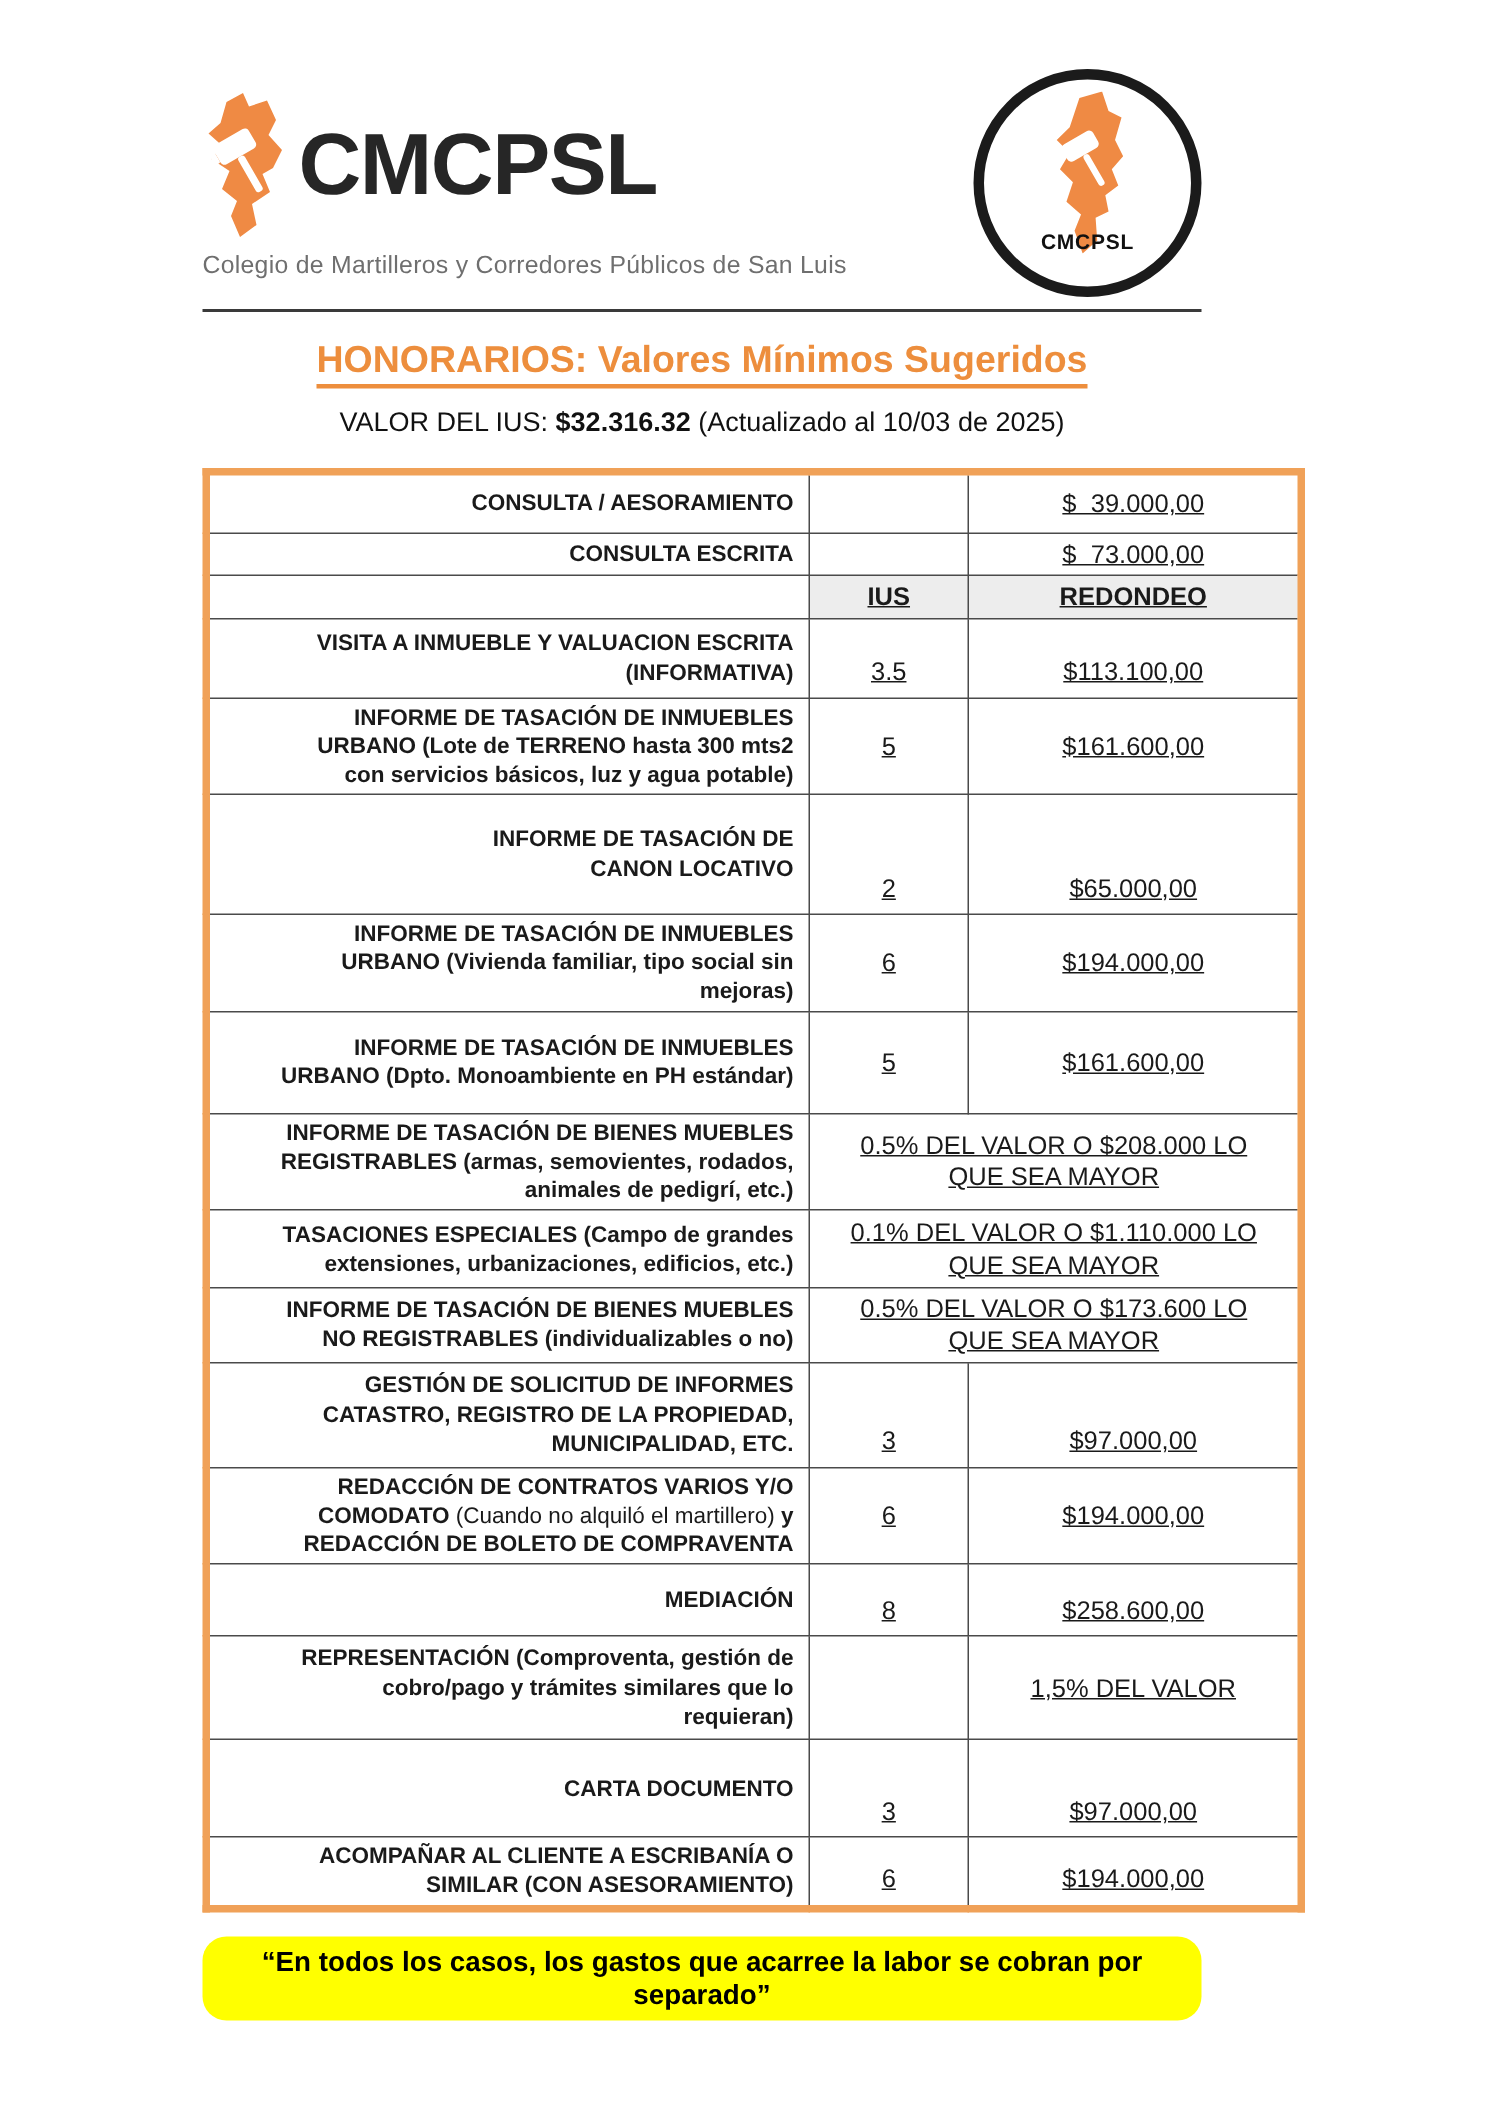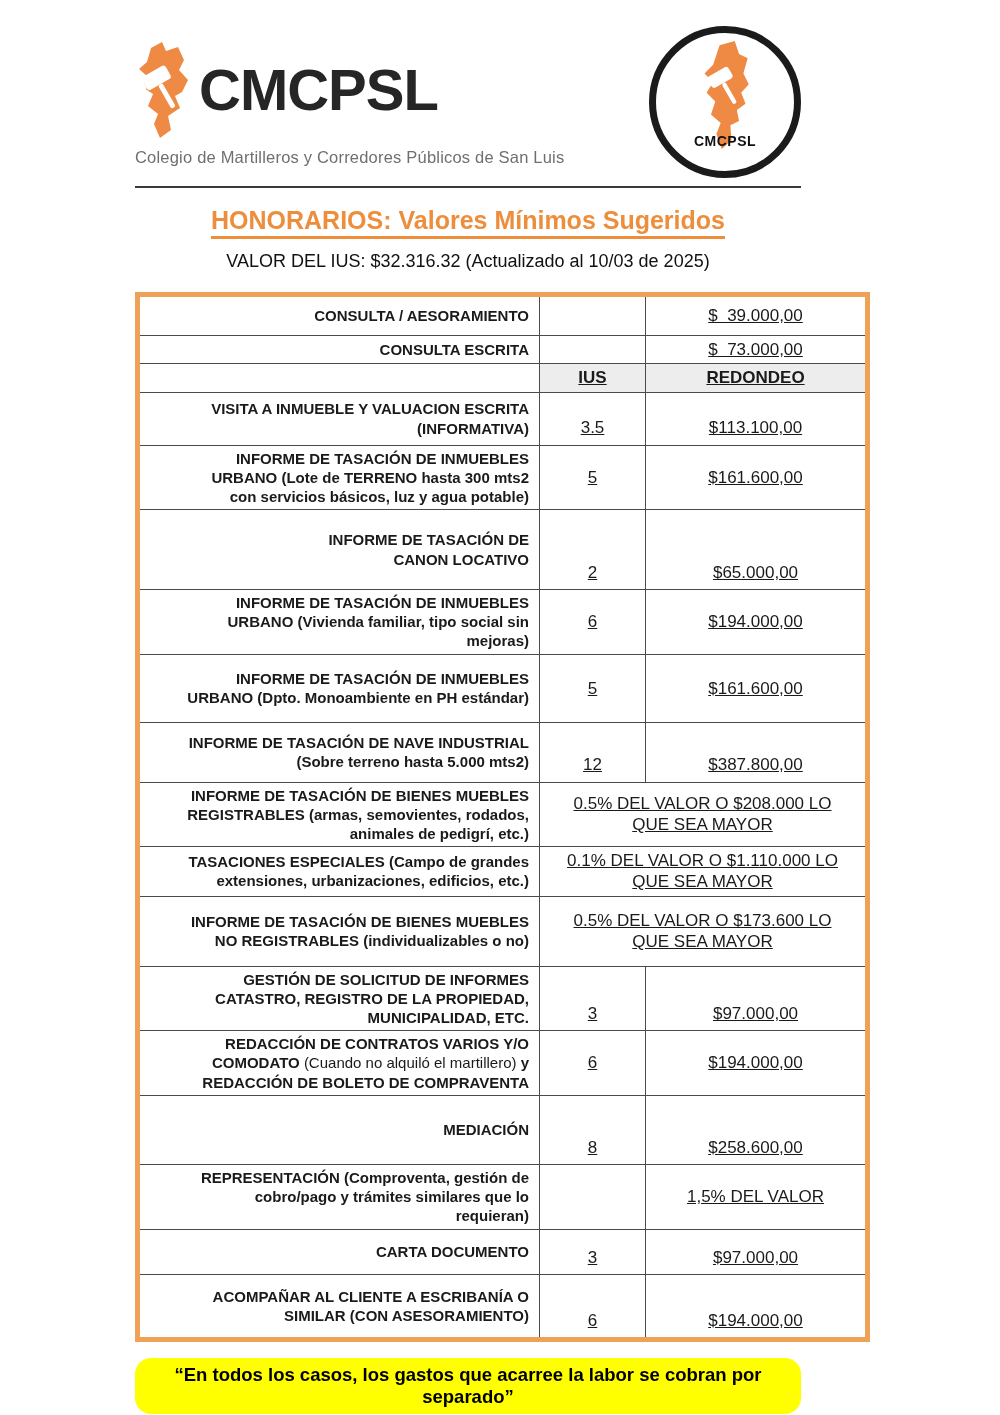--- a/index.html
+++ b/index.html
@@ -11,40 +11,40 @@
     --brand-text:#262626;
     --subtitle-gray:#6F6F6F;
     --grid-line:#4a4a4a;
   }
   *{box-sizing:border-box;}
   html,body{margin:0;padding:0;}
   body{
     width:1000px;height:1415px;background:#ffffff;
     font-family:"Liberation Sans", sans-serif;color:#1a1a1a;
   }
-  .page{position:relative;width:936px;height:1415px;padding:40px 135px 0 135px;}
+  .page{position:relative;width:936px;height:1415px;padding:60px 135px 0 135px;}
   
   .header{position:relative;min-height:128px;}
   .brand-row{display:flex;align-items:center;gap:10px;height:100px;}
   .brand-name{font-size:58px;font-weight:800;letter-spacing:-1px;color:var(--brand-text);line-height:1;}
   .brand-sub{margin-top:8px;font-size:16.5px;color:var(--subtitle-gray);letter-spacing:.2px;}
   .badge{
     position:absolute;top:-14px;right:0;width:152px;height:152px;border:7px solid #1b1b1b;
     border-radius:50%;background:#fff;display:flex;flex-direction:column;align-items:center;justify-content:flex-start;
     padding-top:8px;
   }
   .badge-label{font-size:14px;font-weight:bold;color:#111;letter-spacing:.5px;margin-top:-16px;}
   .rule{border:none;border-top:2.5px solid #3a3a3a;margin:18px 0 0 0;}
   
   h1.title{margin:18px 0 0 0;text-align:center;font-size:25px;}
   h1.title .title-u{
     color:var(--accent);font-weight:bold;border-bottom:3px solid var(--accent);padding-bottom:2px;
   }
   .ius-line{margin:16px 0 0 0;text-align:center;font-size:18px;color:#111;}
-  .ius-line b{font-weight:normal;}
+  .ius-line b{font-weight:bold;}
   
   table.fees{
     width:730px;margin-top:20px;border-collapse:collapse;table-layout:fixed;
     border:5px solid var(--table-border);
   }
   table.fees td{
     border:1.5px solid var(--grid-line);vertical-align:middle;
     white-space:pre-wrap;overflow:hidden;
   }
   td.lbl{font-weight:bold;font-size:15px;text-align:right;padding:3px 10px;line-height:1.28;}
@@ -167,26 +167,20 @@
 mejoras)</td>
           <td class="ius">6</td>
           <td class="val">$194.000,00</td>
         </tr>
         <tr>
           <td class="lbl">INFORME DE TASACIÓN DE INMUEBLES
 URBANO (Dpto. Monoambiente en PH estándar)</td>
           <td class="ius">5</td>
           <td class="val">$161.600,00</td>
         </tr>
-        <tr class="v-bottom">
-          <td class="lbl">INFORME DE TASACIÓN DE NAVE INDUSTRIAL
-(Sobre terreno hasta 5.000 mts2)</td>
-          <td class="ius">12</td>
-          <td class="val">$387.800,00</td>
-        </tr>
         <tr>
           <td class="lbl">INFORME DE TASACIÓN DE BIENES MUEBLES
 REGISTRABLES (armas, semovientes, rodados,
 animales de pedigrí, etc.)</td>
           <td class="spanv" colspan="2">0.5% DEL VALOR O $208.000 LO
 QUE SEA MAYOR</td>
         </tr>
         <tr>
           <td class="lbl">TASACIONES ESPECIALES (Campo de grandes
 extensiones, urbanizaciones, edificios, etc.)</td>

